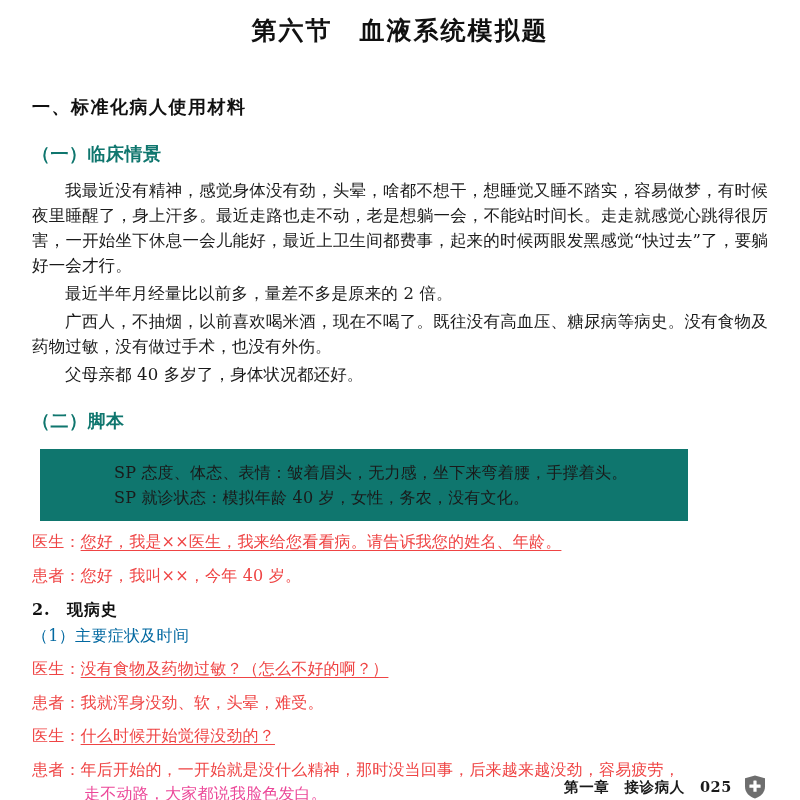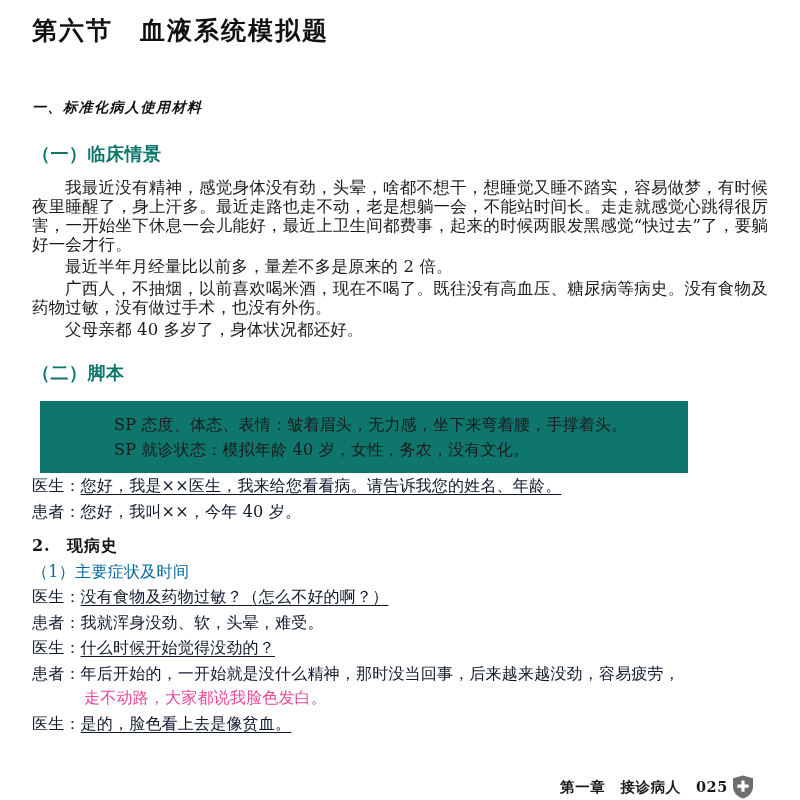--- a/index.html
+++ b/index.html
@@ -18,40 +18,39 @@
   .page {
     position: relative;
     width: 800px;
     height: 800px;
     box-sizing: border-box;
     padding: 0 32px;
   }
 
   
   .chapter-title {
-    text-align: left;
+    text-align: center;
     font-size: 25px;
     font-weight: bold;
     letter-spacing: 2px;
     margin: 8px 0 0 0;
     padding-top: 6px;
     line-height: 34px;
     color: #111;
     white-space: pre;
   }
 
   
   .h-level1 {
-    font-size: 14px;
+    font-size: 18px;
     font-weight: bold;
     letter-spacing: 1.5px;
     margin: 46px 0 0 0;
     line-height: 26px;
     color: #111;
-    font-style: italic;
   }
   .h-level2 {
     font-size: 18px;
     margin: 22px 0 0 0;
     line-height: 24px;
     letter-spacing: 0.5px;
     color: #0f766e;
   }
   .h-num {
     font-size: 16px;
@@ -65,21 +64,21 @@
     font-size: 16px;
     margin: 2px 0 0 0;
     line-height: 24px;
     letter-spacing: 0.3px;
     color: #0369a1;
   }
 
   
   .para {
     font-size: 16.5px;
-    line-height: 19px;
+    line-height: 25px;
     text-align: justify;
     text-justify: inter-ideograph;
     margin: 3px 0 0 0;
     text-indent: 33px;
     letter-spacing: 0.15px;
     color: #1a1a1a;
   }
   .para.first { margin-top: 12px; }
 
   
@@ -96,47 +95,47 @@
     padding-left: 74px;
     letter-spacing: 0.2px;
     color: #1a1a1a;
     white-space: nowrap;
   }
 
   
   .dlg {
     font-size: 16px;
     line-height: 24.5px;
-    margin: 1px 0 0 0;
+    margin: 9px 0 0 0;
     letter-spacing: 0.2px;
-    color: #0f172a;
+    color: #ef4444;
   }
   .dlg .spk { white-space: pre; }
   .dlg.doctor .utt {
     text-decoration: underline;
     text-underline-offset: 3px;
     text-decoration-thickness: 1px;
   }
   .dlg-cont {
     font-size: 16px;
     line-height: 24.5px;
     margin: 0;
     padding-left: 52px;
     letter-spacing: 0.2px;
     color: #ec4899;
   }
 
   
   .footer {
     position: absolute;
-    right: 44px;
+    right: 32px;
     bottom: 8px;
     display: flex;
     align-items: center;
-    gap: 2px;
+    gap: 10px;
   }
   .footer-text {
     font-size: 14.5px;
     font-weight: bold;
     letter-spacing: 0.6px;
     color: #1a1a1a;
     white-space: pre;
   }
   .footer-icon {
     width: 26px;

